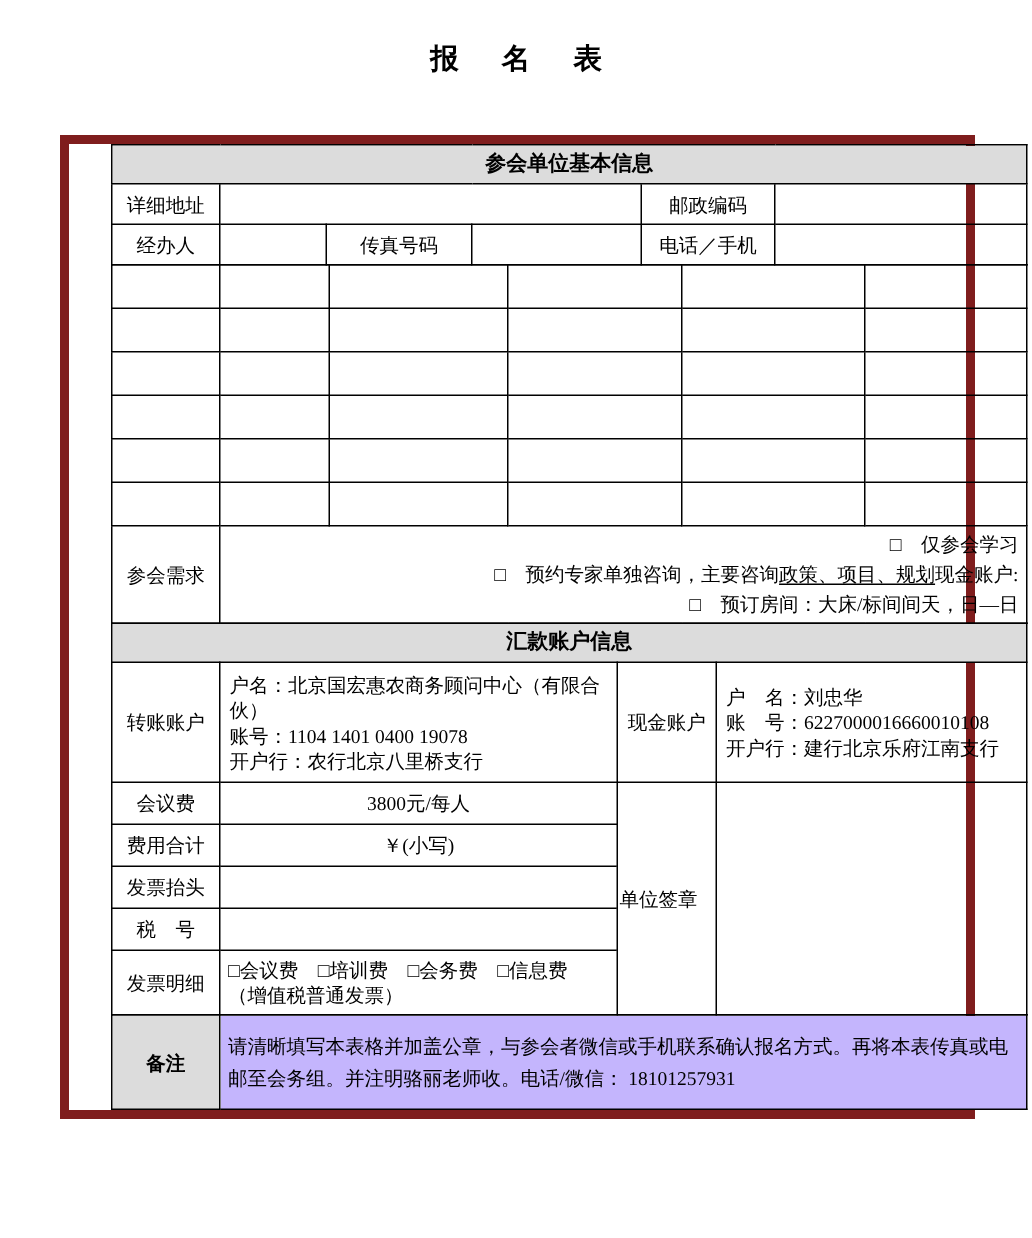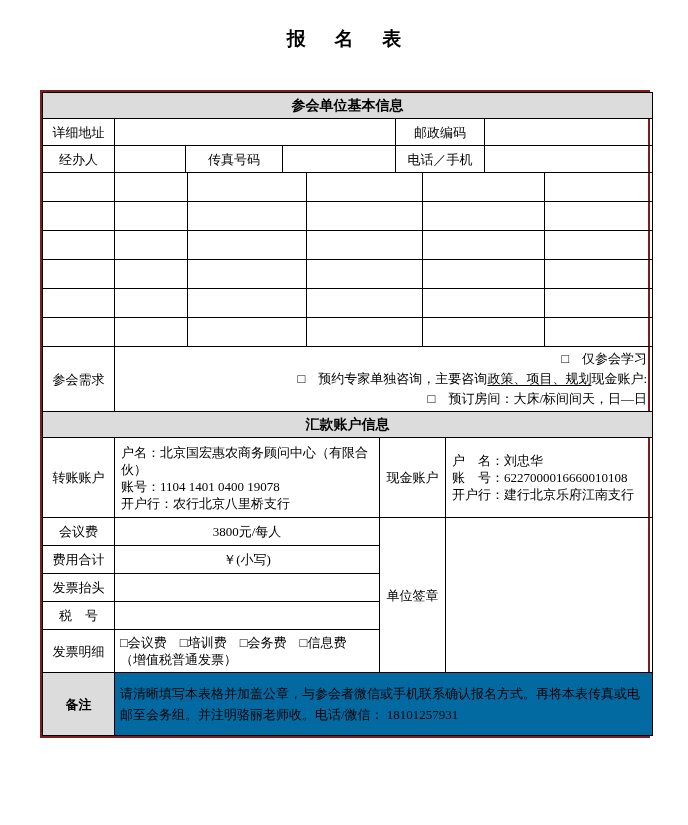--- a/index.html
+++ b/index.html
@@ -9,21 +9,21 @@
     color:#000;
   }
   .page{padding-top:26px;}
   .title{
     margin:0;text-align:center;
     font-size:19px;font-weight:bold;letter-spacing:12px;
     text-indent:12px; 
   }
   .form-wrap{
     width:610px;margin:38px 0 0 40px;
-    border:2px solid #7f1d1d;box-sizing:border-box;
+    border:6px solid #7f1d1d;box-sizing:border-box;padding-left:28px;
   }
   table.tbl{
     border-collapse:collapse;table-layout:fixed;width:100%;
   }
   table.tbl + table.tbl{margin-top:-1px;}
   td{
     border:1px solid #000;
     font-size:13px;line-height:17px;
     padding:2px 5px;vertical-align:middle;
     overflow:hidden;word-break:break-all;
@@ -32,27 +32,27 @@
     background:#dcdcdc;text-align:center;font-weight:bold;
     font-size:14px;height:21px;
   }
   td.lbl{text-align:center;}
   .r26 td{height:22px;}
   .r27 td{height:23px;}
   .r28 td{height:24px;}
   .needsrow td{height:58px;}
   .transferrow td{height:73px;vertical-align:middle;}
   .invdetailrow td{height:38px;}
-  .remarkrow td{height:58px;background:#0369a1;}
+  .remarkrow td{height:58px;background:#c4b5fd;}
   .remarkrow td.lbl{font-weight:bold;background:#dcdcdc;}
   .needs-line{line-height:20px;text-align:right;}
   .ul{text-decoration:underline;text-underline-offset:2px;}
   td.val{text-align:center;margin-top:20px;}
   td.acct{line-height:17px;padding:3px 6px;}
-  td.stamp{text-align:center;padding:2px 1px;}
+  td.stamp{padding:2px 1px;}
   .remark-text{line-height:21px;}
 </style>
 </head>
 <body>
 
 <div class="page">
   <h1 class="title">报 名 表</h1>
 
   <div class="form-wrap">
 

